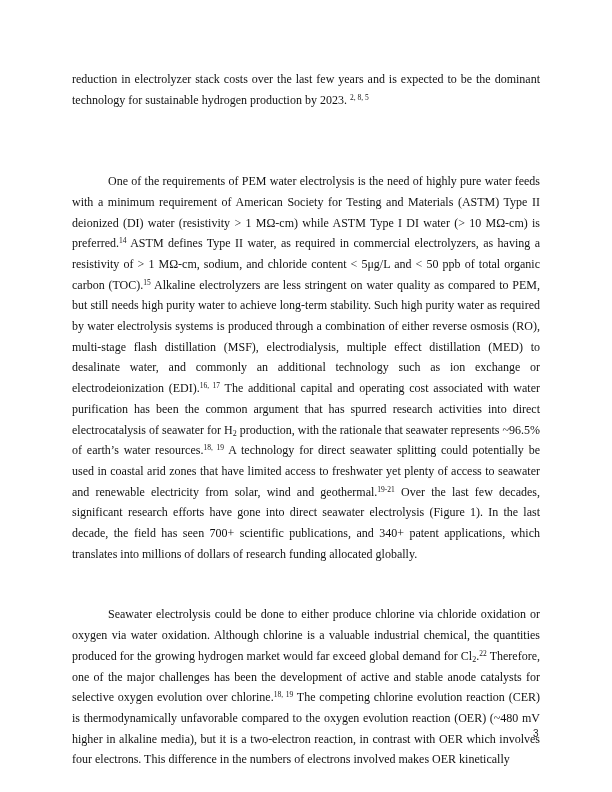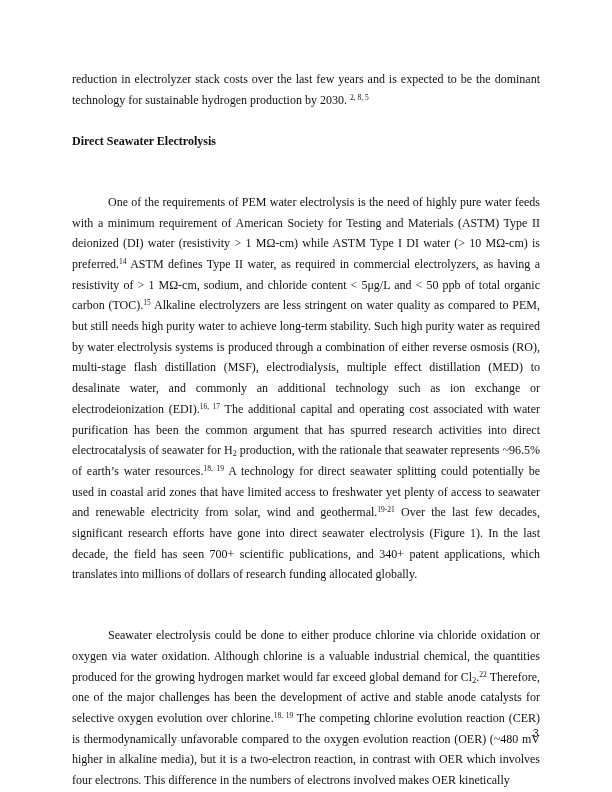--- a/index.html
+++ b/index.html
@@ -20,24 +20,23 @@
   .pagenum {
     position: absolute; left: 533px; top: 728px;
     font-family: "Liberation Sans", "DejaVu Sans", sans-serif;
     font-size: 10px; color: #222222;
   }
 </style>
 </head>
 <body>
 
 <div class="page">
-  <p><span>reduction in electrolyzer stack costs over the last few years and is expected to be the dominant technology for sustainable hydrogen production by 2030. </span><sup>2, 8, 5</sup></p>
+  <p><span>reduction in electrolyzer stack costs over the last few years and is expected to be the dominant technology for sustainable hydrogen production by 2023. </span><sup>2, 8, 5</sup></p>
 
   <div class="gap"></div>
 
-  <h2>Direct Seawater Electrolysis</h2>
 
   <p class="indent"><span>One of the requirements of PEM water electrolysis is the need of highly pure water feeds with a minimum requirement of American Society for Testing and Materials (ASTM) Type II deionized (DI) water (resistivity &gt; 1 MΩ-cm) while ASTM Type I DI water (&gt; 10 MΩ-cm) is preferred.</span><sup>14</sup><span> ASTM defines Type II water, as required in commercial electrolyzers, as having a resistivity of  &gt; 1 MΩ-cm, sodium, and chloride content &lt; 5μg/L and &lt; 50 ppb of total organic carbon (TOC).</span><sup>15</sup><span> Alkaline electrolyzers are less stringent on water quality as compared to PEM, but still needs high purity water to achieve long-term stability. Such high purity water as required by water electrolysis systems is produced through a combination of either reverse osmosis (RO), multi-stage flash distillation (MSF), electrodialysis, multiple effect distillation (MED) to desalinate water, and commonly an additional technology such as ion exchange or electrodeionization (EDI).</span><sup>16, 17</sup><span> The additional capital and operating cost associated with water purification has been the common argument that has spurred research activities into direct electrocatalysis of seawater for H</span><sub>2</sub><span> production, with the rationale that seawater represents ~96.5% of earth’s water resources.</span><sup>18, 19</sup><span> A technology for direct seawater splitting could potentially be used in coastal arid zones that have limited access to freshwater yet plenty of access to seawater and renewable electricity from solar, wind and geothermal.</span><sup>19-21</sup><span> Over the last few decades, significant research efforts have gone into direct seawater electrolysis (Figure 1). In the last decade, the field has seen 700+ scientific publications, and 340+ patent applications, which translates into millions of dollars of research funding allocated globally.</span></p>
 
   <p class="indent"><span>Seawater electrolysis could be done to either produce chlorine via chloride oxidation or oxygen via water oxidation.  Although chlorine is a valuable industrial chemical, the quantities produced for the growing hydrogen market would far exceed global demand for Cl</span><sub>2</sub><span>.</span><sup>22</sup><span> Therefore, one of the major challenges has been the development of active and stable anode catalysts for selective oxygen evolution over chlorine.</span><sup>18, 19</sup><span>  The competing chlorine evolution reaction (CER) is thermodynamically unfavorable compared to the oxygen evolution reaction (OER) (~480 mV higher in alkaline media), but it is a two-electron reaction, in contrast with OER which involves four electrons. This difference in the numbers of electrons involved makes OER kinetically</span></p>
 </div>
 
 <div class="pagenum">3</div>
 
 </body></html>

